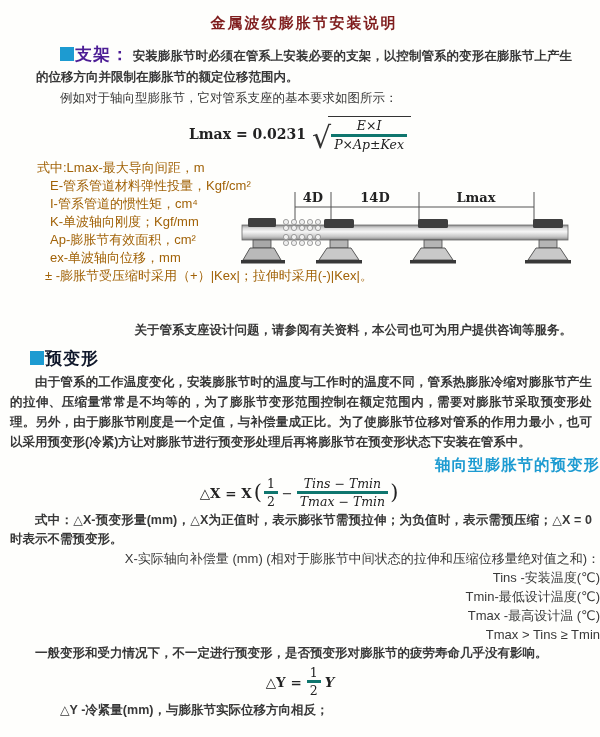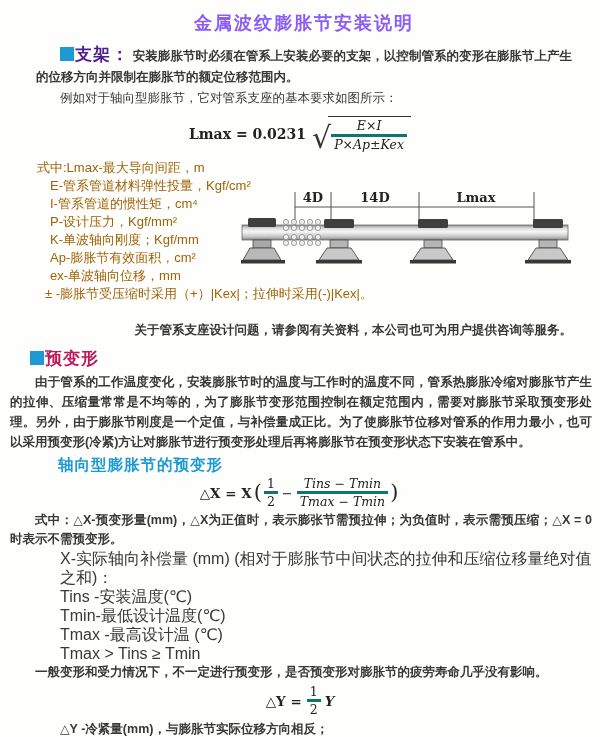--- a/index.html
+++ b/index.html
@@ -8,23 +8,23 @@
     width:600px;height:737px;
     background:#fefefc;
     overflow:hidden;
     font-family:"Liberation Sans","DejaVu Sans",sans-serif;
     color:#383838;
     box-sizing:border-box;
     padding-top:8px;
   }
   .title{
     text-align:center;
-    font-size:18px;
+    font-size:15px;
     font-weight:bold;
-    color:#8b5cf6;
+    color:#7f1d1d;
     letter-spacing:2px;
     line-height:30px;
     margin:0 0 6px 8px;
   }
   .p1{
     margin:6px 28px 0 36px;
     font-size:12.5px;
     line-height:21px;
     font-weight:600;
     text-align:justify;
@@ -84,59 +84,60 @@
     margin:0 28px 0 36px;
     font-size:12.5px;
     line-height:18px;
     font-weight:600;
     text-indent:24px;
     text-align:right;
   }
   .diagram{position:absolute;top:28px;right:2px;}
   .sec2-head{
     margin:8px 0 0 30px;
-    color:#be185d;
+    color:#0f172a;
     font-size:17px;
     font-weight:600;
     letter-spacing:1px;
     line-height:23px;
   }
   .p2{
     margin:2px 8px 0 10px;
     font-size:12.5px;
     line-height:20px;
     font-weight:600;
     text-align:justify;
     text-indent:2em;
   }
   .sub-head{
     color:#1d9bd1;
     font-size:15.5px;
     font-weight:600;
     letter-spacing:1px;
     line-height:21px;
+    text-align:right;
   }
   .sub-head.axial{margin:2px 0 0 58px;}
   .sub-head.lateral{margin:4px 0 0 36px;}
   .formula2{margin:2px 0 0 0;height:32px;}
   .f2-lhs{font-weight:600;font-size:13.5px;}
   .paren{font-size:21px;font-weight:400;margin:0 2px;position:relative;top:-1px;}
   .minus{margin:0 4px;font-size:13px;}
   .p3{
     margin:2px 8px 0 10px;
     font-size:12.5px;
     line-height:19px;
     font-weight:600;
     text-align:justify;
     text-indent:2em;
   }
   .x-line{
-    font-size:16px;
+    font-size:13px;
     line-height:19px;
-    margin-left:60px;
+    text-align:right;
   }
   .note2{
     margin:0 8px 0 10px;
     font-size:12.5px;
     line-height:19px;
     font-weight:600;
     text-indent:2em;
   }
   .formula3{margin:4px 0 2px 0;height:30px;}
   .f3-rhs{font-weight:600;font-size:13.5px;margin-left:4px;}
@@ -166,21 +167,20 @@
         <span class="num">E×I</span>
         <span class="den">P×Ap±Kex</span>
       </span>
     </span>
   </div>
 
   <div class="defs-wrap">
     <div class="def-line d0">式中:Lmax-最大导向间距，m</div>
     <div class="def-line">E-管系管道材料弹性投量，Kgf/cm²</div>
     <div class="def-line">I-管系管道的惯性矩，cm⁴</div>
-    <div class="def-line">P-设计压力，Kgf/mm²</div>
     <div class="def-line">K-单波轴向刚度；Kgf/mm</div>
     <div class="def-line">Ap-膨胀节有效面积，cm²</div>
     <div class="def-line">ex-单波轴向位移，mm</div>
     <div class="def-line d7">± -膨胀节受压缩时采用（+）|Kex|；拉伸时采用(-)|Kex|。</div>
 
     <svg class="diagram" width="358" height="100" viewBox="0 0 358 100">
       <defs>
         <linearGradient id="pipeGrad" x1="0" y1="0" x2="0" y2="1">
           <stop offset="0" stop-color="#8a8a8a"></stop>
           <stop offset="0.2" stop-color="#d8d8d8"></stop>

